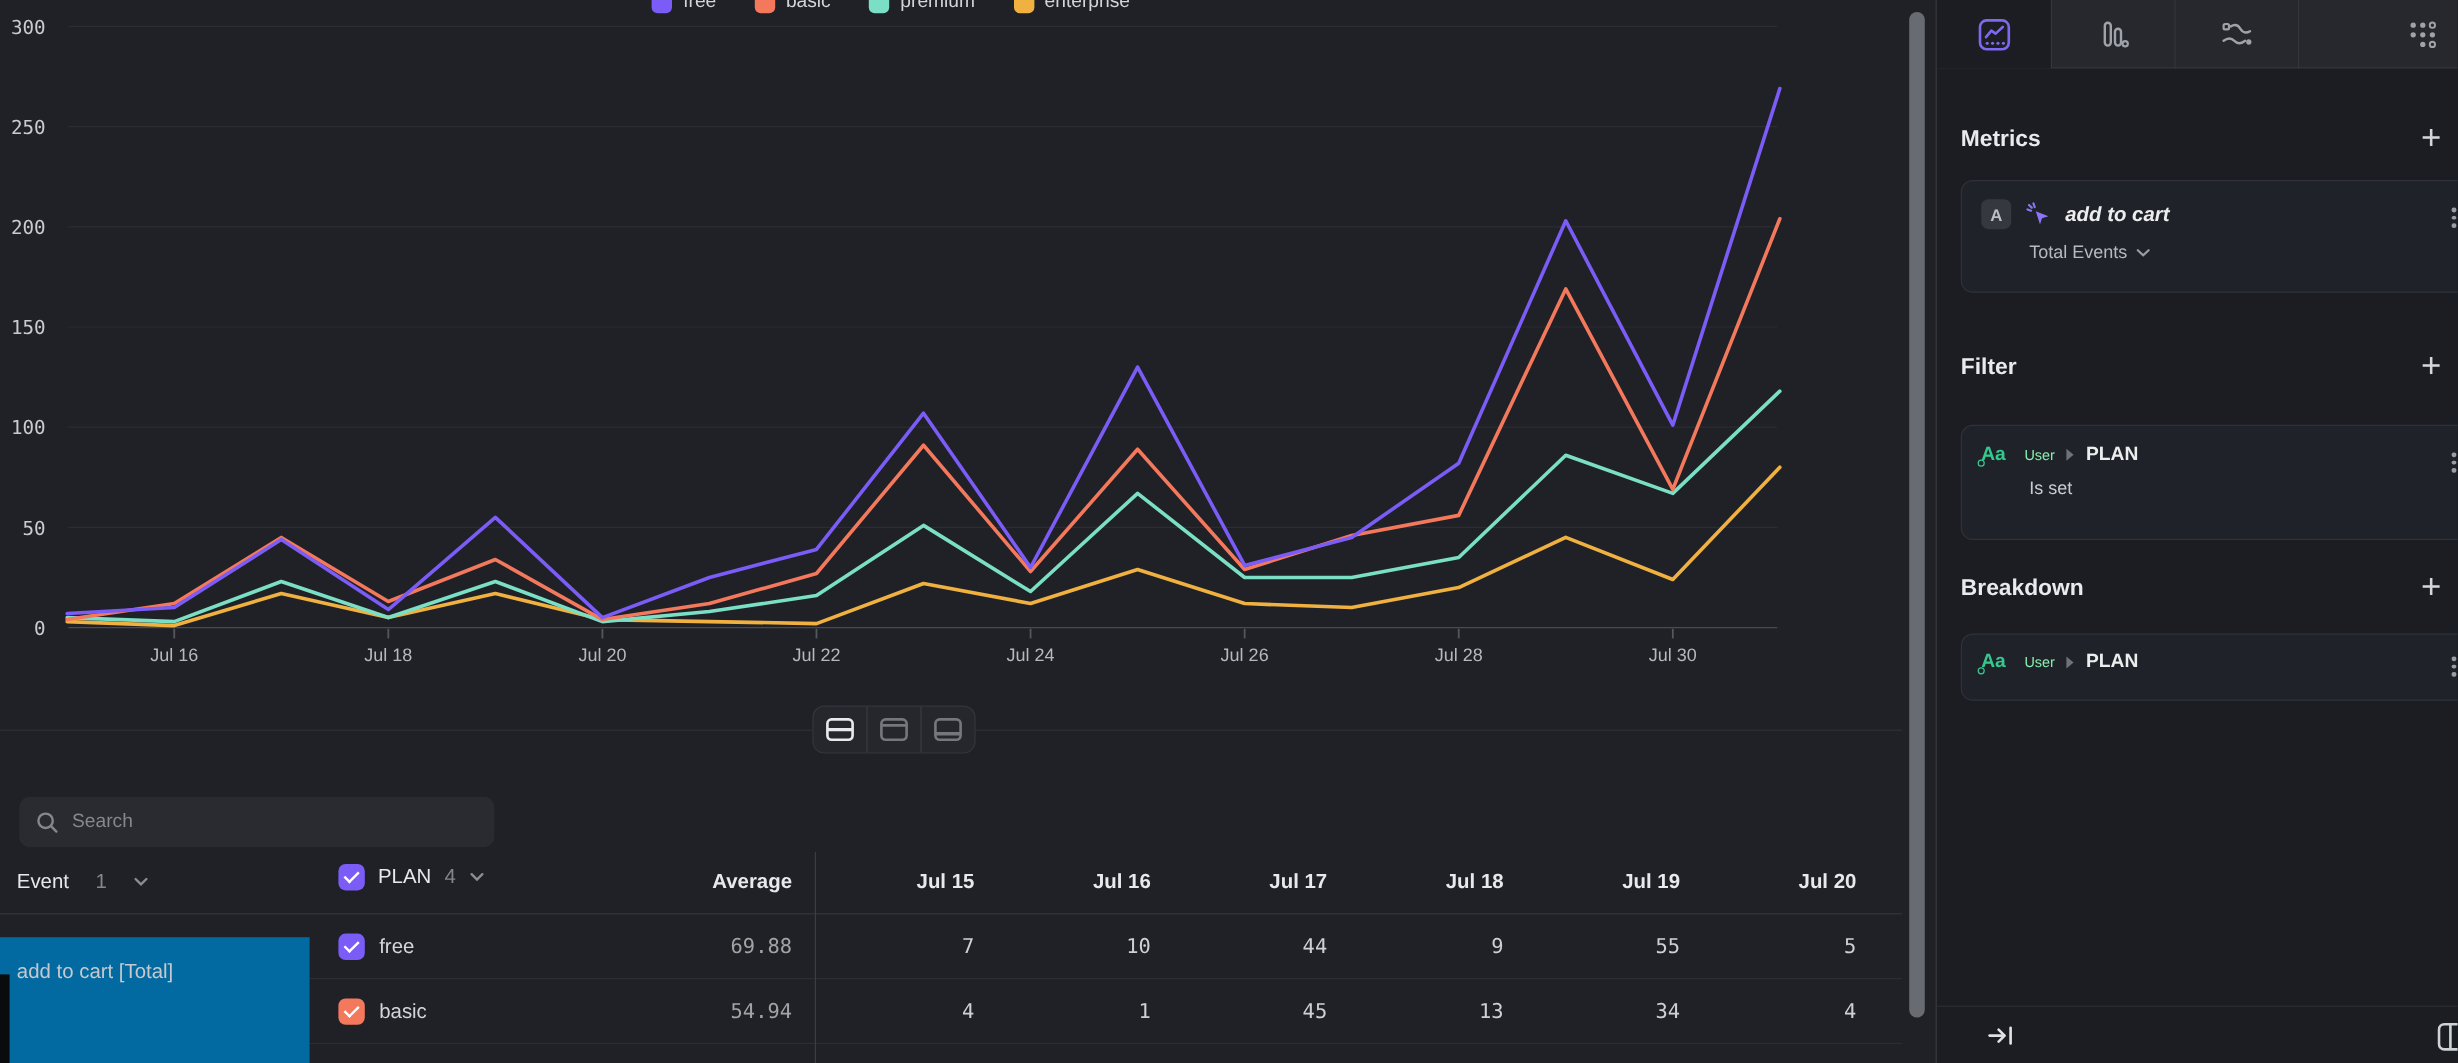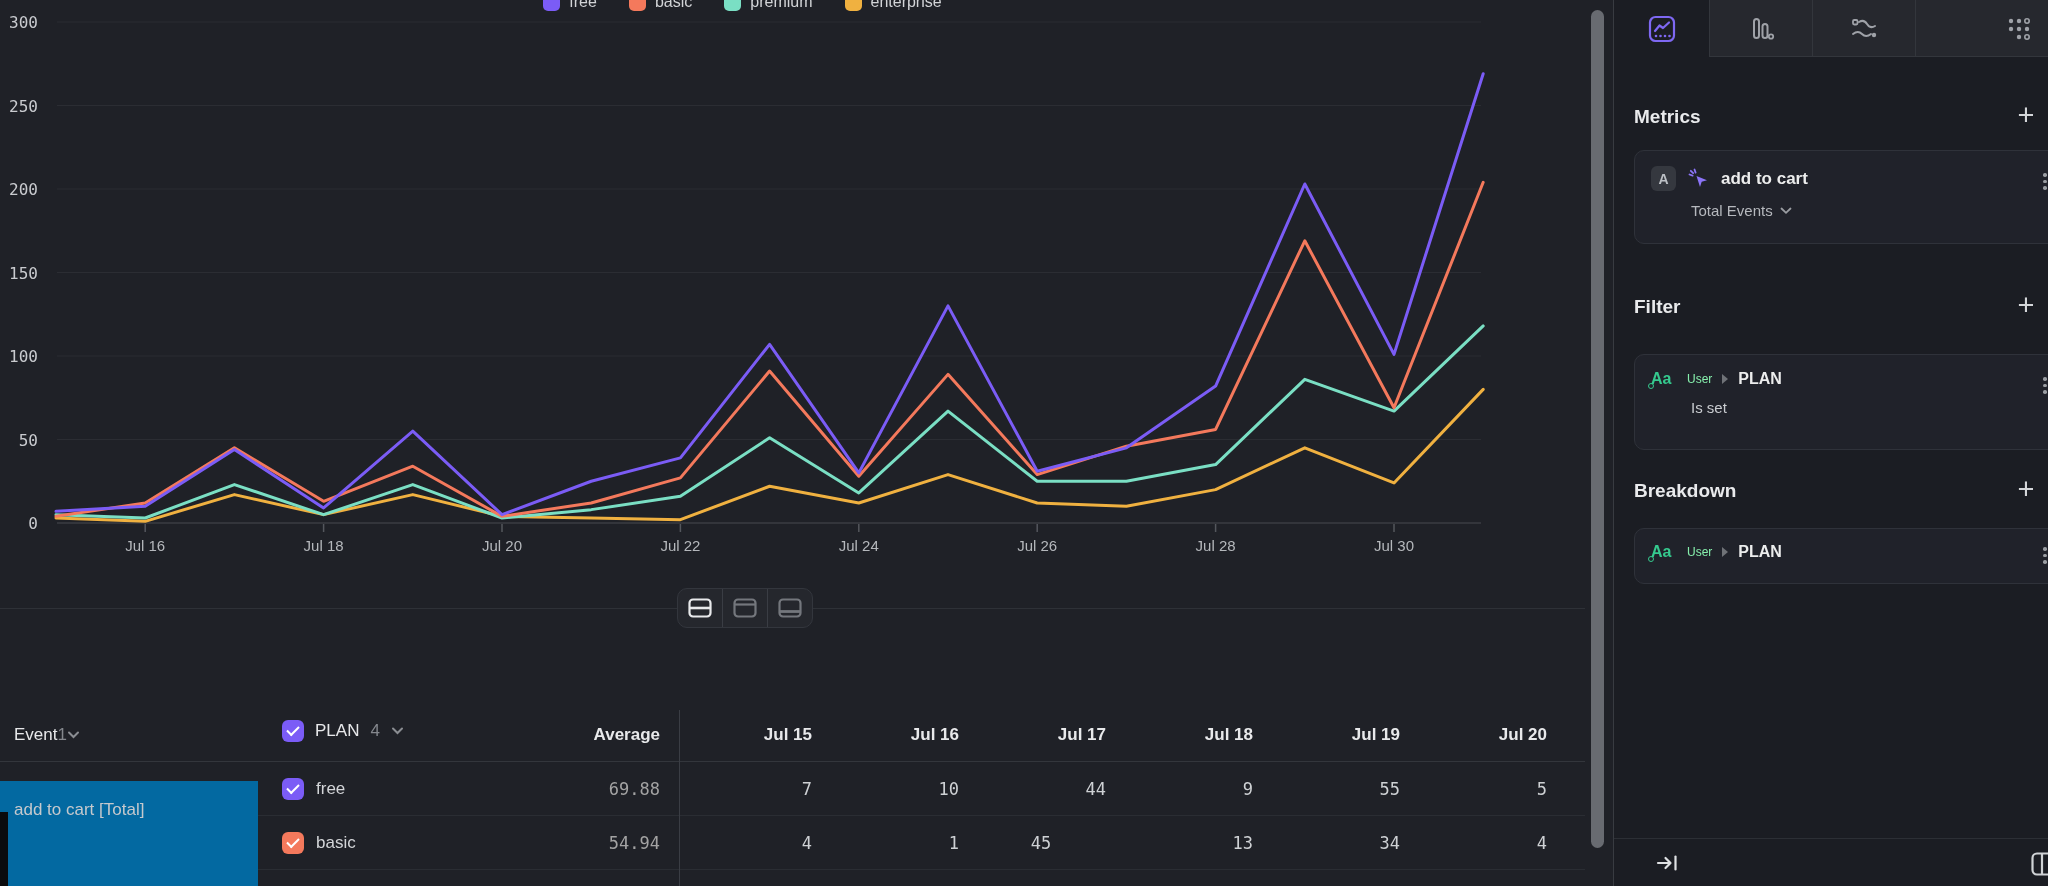--- a/index.html
+++ b/index.html
@@ -30,21 +30,21 @@
   .toggle-btn { flex:1; display:flex; align-items:center; justify-content:center; }
   .toggle-btn + .toggle-btn { border-left:1px solid #3a3d44; }
 
   .search-box { position:absolute; left:16px; top:664px; width:396px; height:42px; background:#292b31;
                 border-radius:9px; display:flex; align-items:center; padding:0 14px; gap:11px; }
   .search-box input { flex:1; background:transparent; border:none; outline:none; color:#dcdee1; font-size:16px;
                       font-family:"Liberation Sans", sans-serif; }
   .search-box input::placeholder { color:#84878d; }
 
   .thead { position:absolute; left:0; top:710px; width:1585px; height:52px; border-bottom:1px solid #33363c; }
-  .th-event { position:absolute; left:14px; top:15px; display:flex; align-items:center; gap:0;
+  .th-event { position:absolute; left:14px; top:15px; display:flex; align-items:center; gap:22px;
               font-size:17px; color:#e7e8ea; }
   .th-count { color:#84878d; }
   .th-plan { position:absolute; left:282px; top:10px; display:flex; align-items:center; gap:11px;
              font-size:17px; color:#e7e8ea; }
   .th-avg { position:absolute; left:520px; top:15px; width:140px; text-align:right; font-size:17px;
             font-weight:bold; color:#e8e9eb; }
   .th-date { position:absolute; top:15px; width:130px; text-align:right; font-size:17px; font-weight:bold; color:#e8e9eb; }
 
   .col-divider { position:absolute; left:679px; top:710px; width:1px; height:176px; background:#3a3d44; z-index:5; }
 
@@ -75,21 +75,21 @@
   .tab-sep { position:absolute; top:0; width:1px; height:57px; background:#33363c; }
 
   .section-title { position:absolute; left:20px; font-size:19px; font-weight:bold; color:#e9eaec; }
   .plus-btn { position:absolute; right:8px; width:28px; height:28px; color:#d4d6d9; font-size:29px; font-weight:200;
               line-height:26px; text-align:center; }
 
   .card { position:absolute; left:20px; width:424px; background:#20222a; border:1px solid #2f323a; border-radius:10px; }
   .card-row { display:flex; align-items:center; gap:12px; padding:15px 16px 0 16px; }
   .badge-a { width:25px; height:25px; border-radius:6px; background:#35383f; color:#bcc0c5; font-size:14px;
              font-weight:bold; display:flex; align-items:center; justify-content:center; flex:0 0 auto; }
-  .card-title { font-size:17px; font-weight:bold; color:#eceded; }
+  .card-title { font-size:17px; font-weight:bold; color:#eceded;font-style:italic; }
   .card-sub { margin:11px 0 0 56px; font-size:15px; color:#b6b9be; display:flex; align-items:center; gap:7px; }
   .crumb-dim { font-size:12px; color:#86efac; }
   .crumb-strong { font-size:16px; font-weight:bold; color:#eceded; }
   .caret-right { width:0; height:0; border-left:6px solid #6f7277; border-top:5px solid transparent;
                  border-bottom:5px solid transparent; }
   .kebab { position:absolute; right:4px; top:22px; width:16px; display:flex; flex-direction:column; gap:3px; align-items:center; }
   .kebab i { width:3.5px; height:3.5px; border-radius:50%; background:#9a9da2; }
   .aa-icon { position:relative; color:#35c98e; font-size:16px; font-weight:bold; flex:0 0 auto; width:26px; }
   .aa-ring { position:absolute; left:-3px; bottom:-1px; width:6px; height:6px; border:1.5px solid #35c98e;
              border-radius:50%; background:transparent; }
@@ -173,20 +173,27 @@
       </svg>
     </div>
     <div class="toggle-btn">
       <svg width="24" height="20" viewBox="0 0 24 20">
         <rect x="1.5" y="1.5" width="21" height="17" rx="3.5" fill="none" stroke="#74777d" stroke-width="2.2"></rect>
         <line x1="2" y1="13.5" x2="22" y2="13.5" stroke="#74777d" stroke-width="2.8"></line>
       </svg>
     </div>
   </div>
 
+  <div class="search-box">
+    <svg width="19" height="19" viewBox="0 0 19 19">
+      <circle cx="8" cy="8" r="6" fill="none" stroke="#84878d" stroke-width="2"></circle>
+      <line x1="12.5" y1="12.5" x2="17" y2="17" stroke="#84878d" stroke-width="2" stroke-linecap="round"></line>
+    </svg>
+    <input type="text" placeholder="Search" style="">
+  </div>
 
   <div class="thead">
     <div class="th-event">
       <span>Event</span>
       <span class="th-count">1</span>
       <svg width="13" height="8" viewBox="0 0 13 8">
         <polyline points="2,1.5 6.5,6 11,1.5" fill="none" stroke="#8a8d92" stroke-width="2" stroke-linecap="round"></polyline>
       </svg>
     </div>
     <div class="th-plan">
@@ -219,21 +226,21 @@
         <span class="cell-val mono" style="left: 1123px;">9</span>
         <span class="cell-val mono" style="left: 1270px;">55</span>
         <span class="cell-val mono" style="left: 1417px;">5</span>
       </div>
       <div class="tr" style="top: 816px;">
         <span class="checkbox" style="background: rgb(244, 121, 92);"></span>
         <span class="row-label">basic</span>
         <span class="cell-avg mono">54.94</span>
         <span class="cell-val mono" style="left: 682px;">4</span>
         <span class="cell-val mono" style="left: 829px;">1</span>
-        <span class="cell-val mono" style="left: 976px; text-align: center;">45</span>
+        <span class="cell-val mono" style="left: 976px;">45</span>
         <span class="cell-val mono" style="left: 1123px;">13</span>
         <span class="cell-val mono" style="left: 1270px;">34</span>
         <span class="cell-val mono" style="left: 1417px;">4</span>
       </div>
       <div class="tr" style="top: 870px;"></div>
     </div>
 
   <div class="event-cell">
     <span>add to cart [Total]</span>
   </div>

